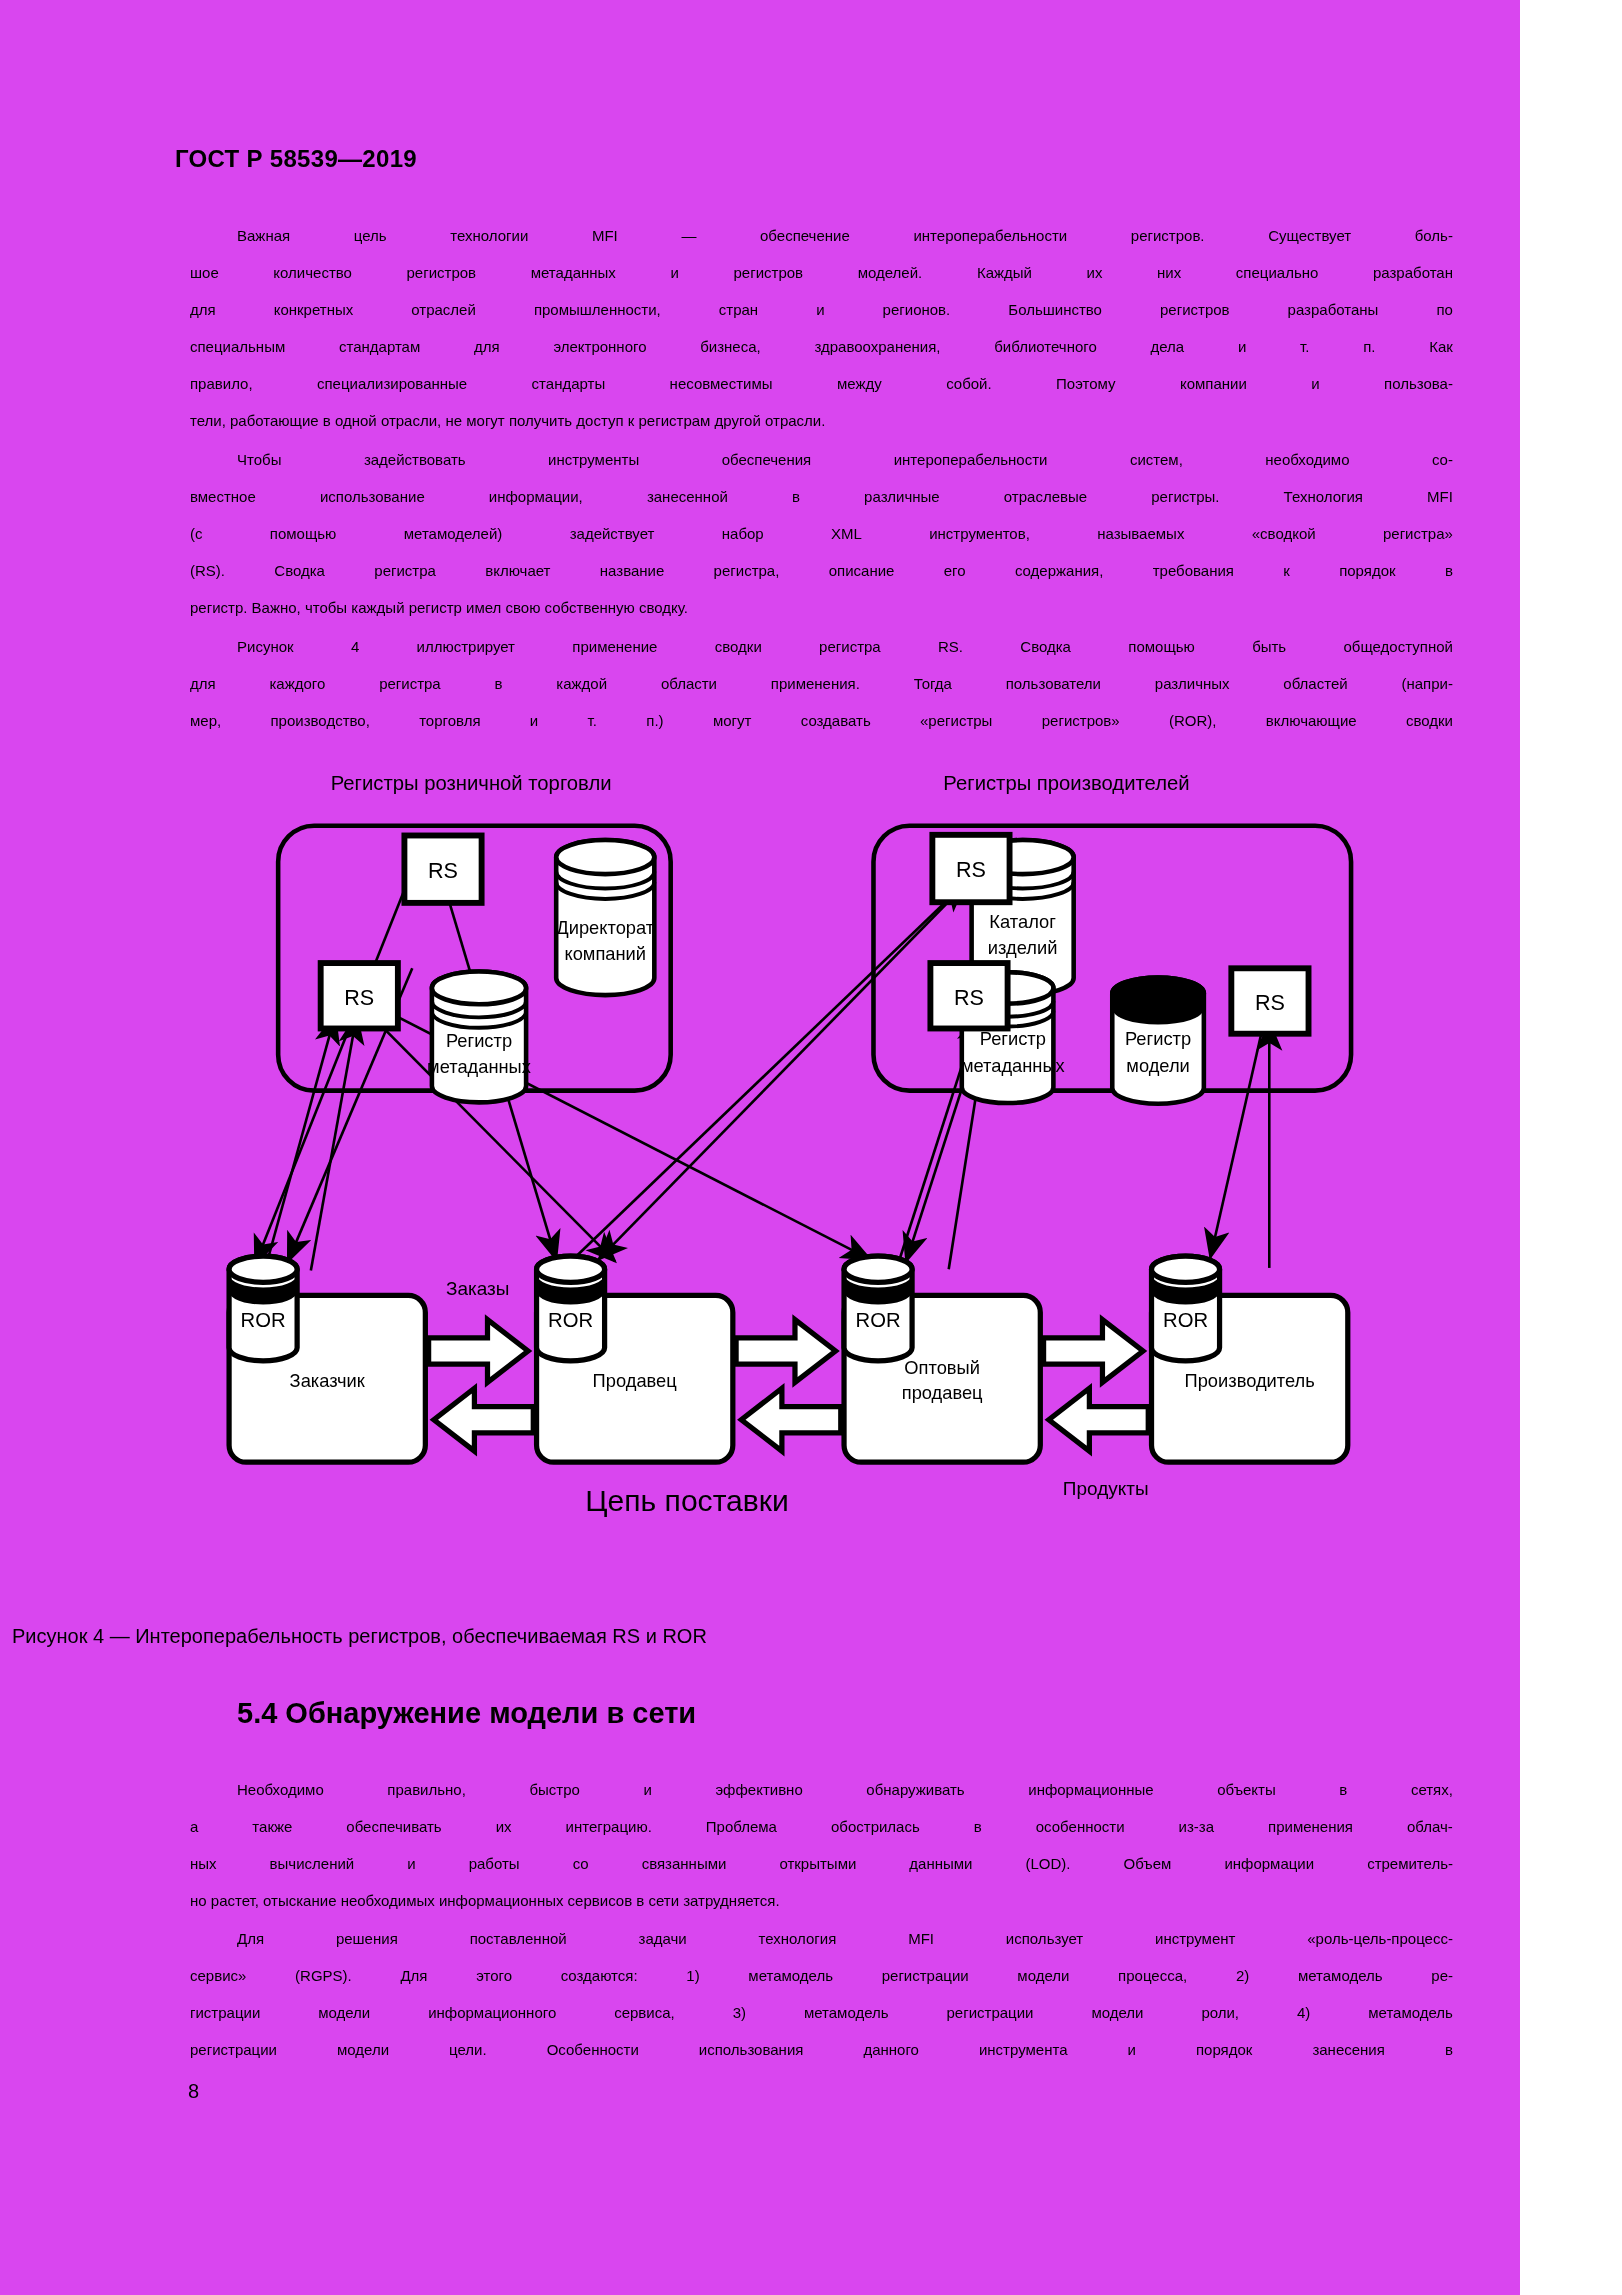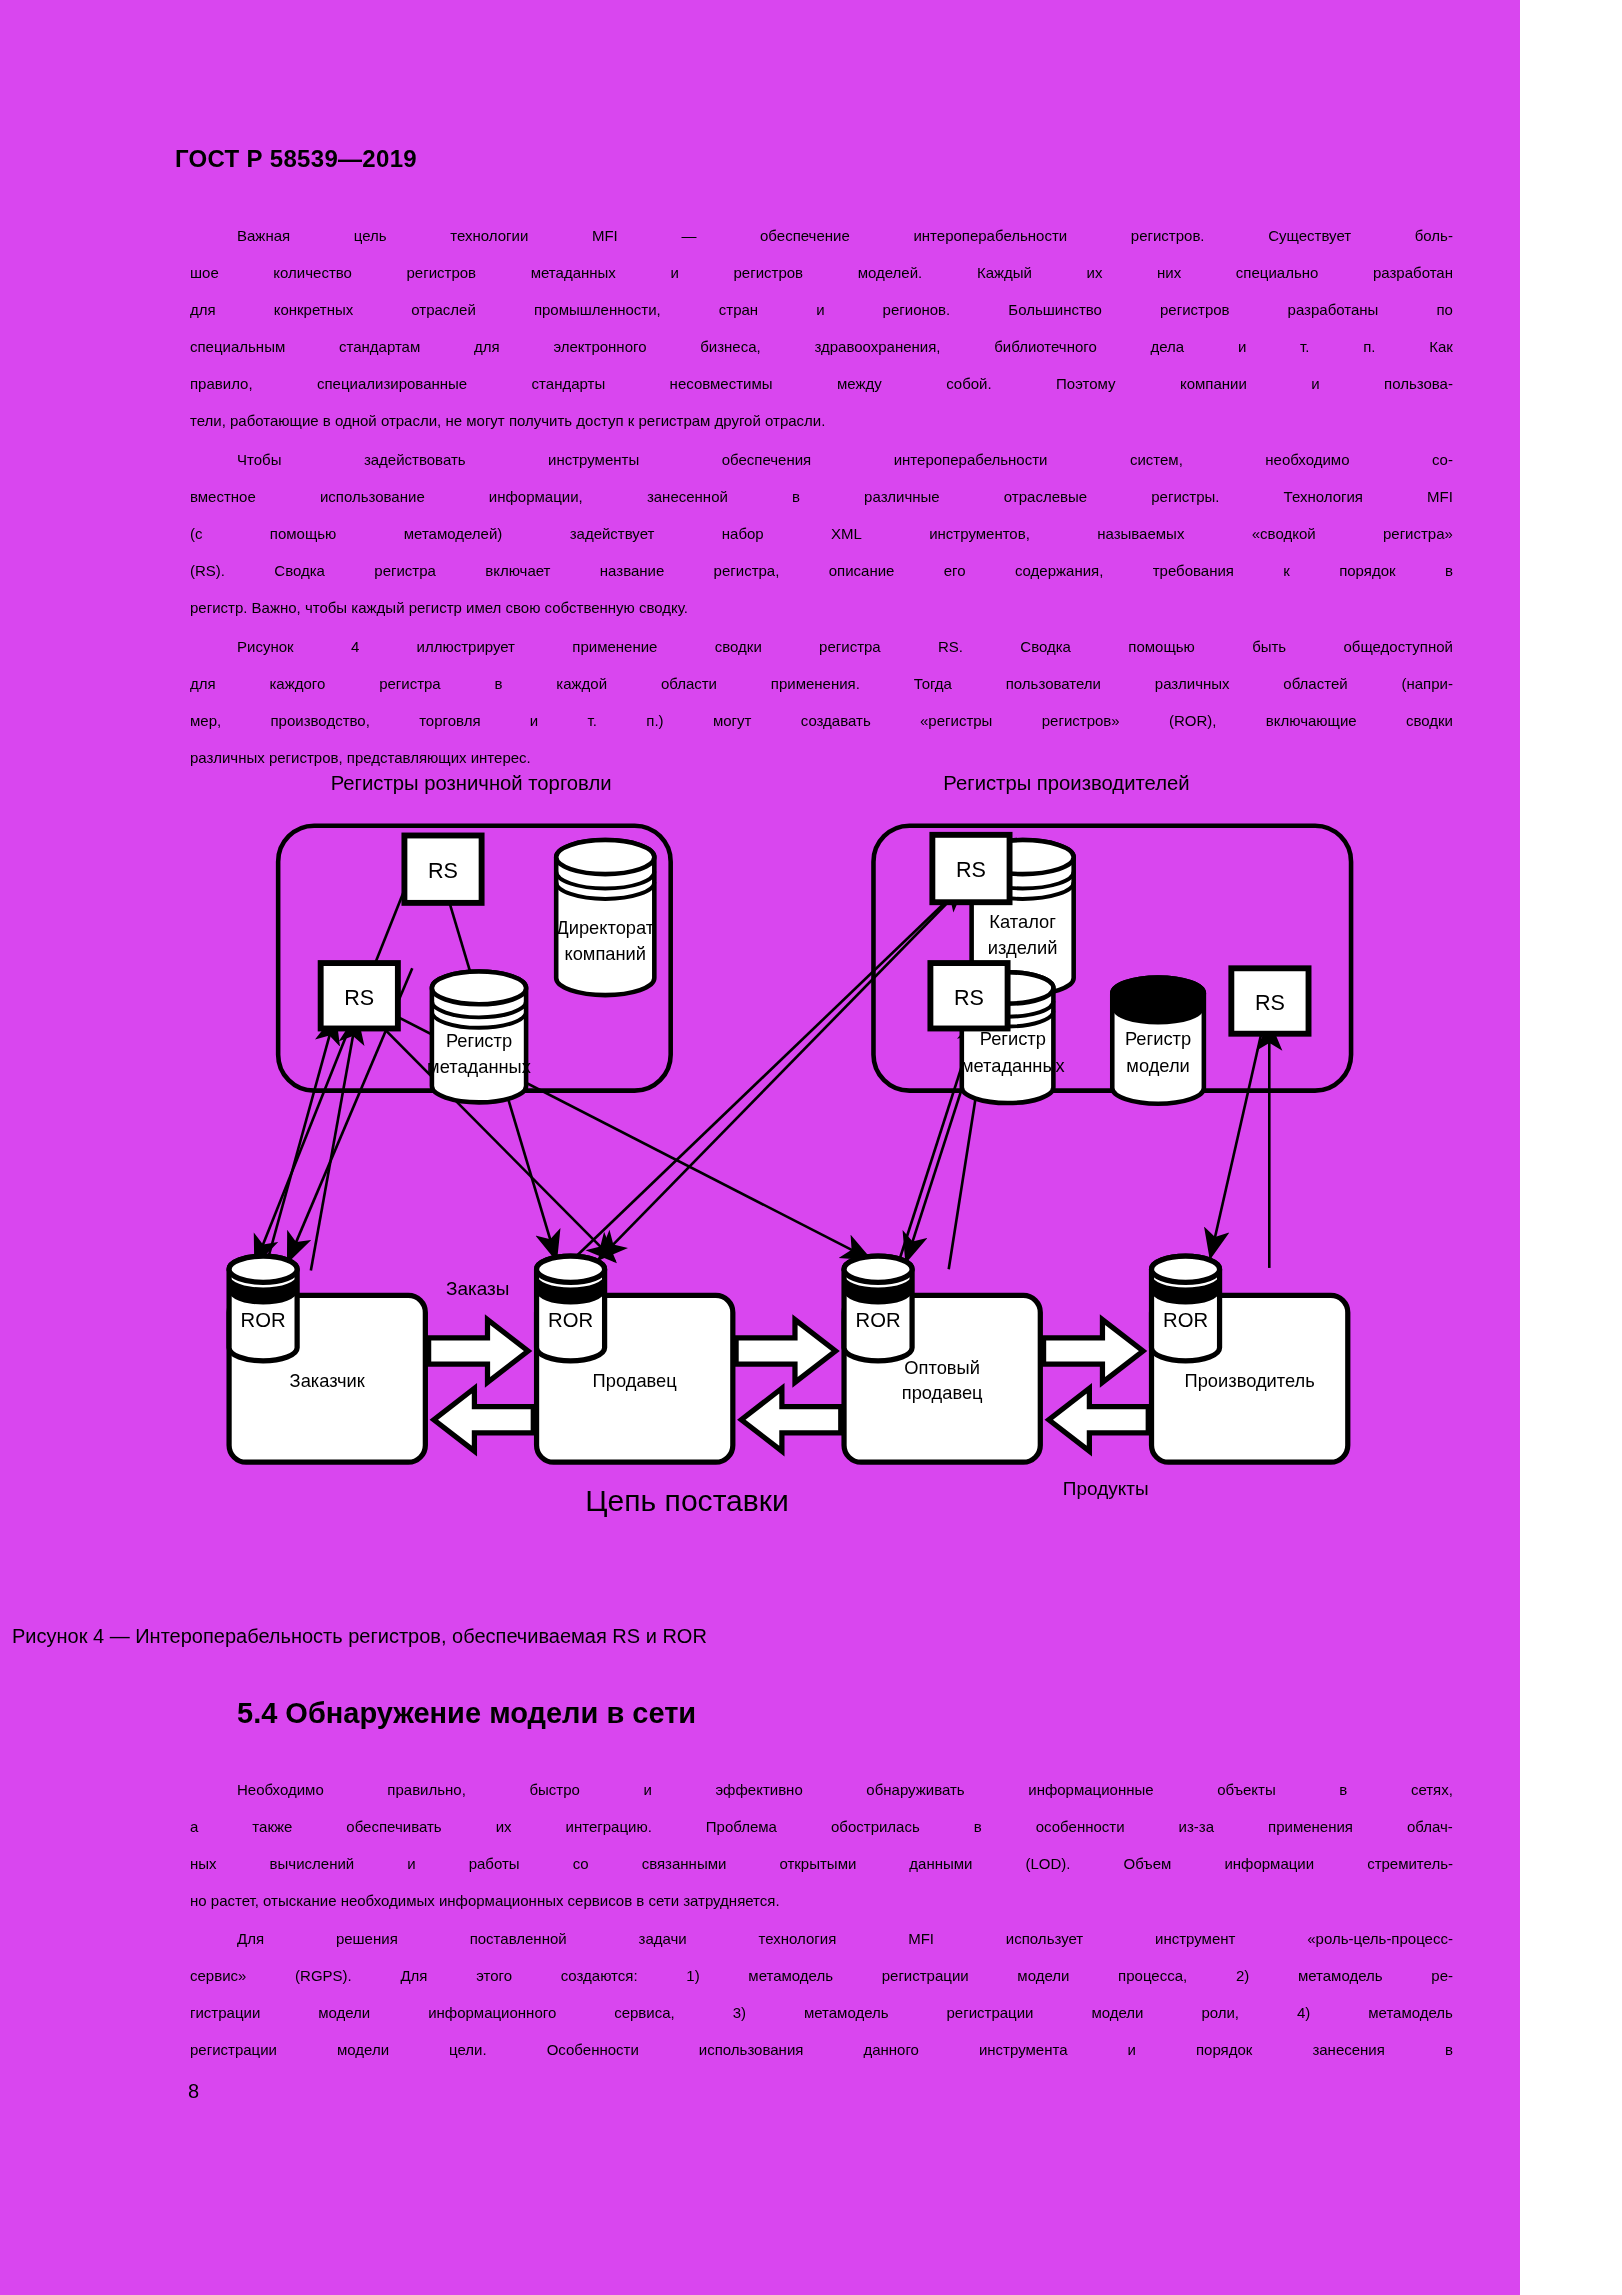--- a/index.html
+++ b/index.html
@@ -280,21 +280,20 @@
         <span>т.</span>
         <span>п.)</span>
         <span>могут</span>
         <span>создавать</span>
         <span>«регистры</span>
         <span>регистров»</span>
         <span>(ROR),</span>
         <span>включающие</span>
         <span>сводки</span>
       </span>
-    <span class="tline">различных регистров, представляющих интерес.</span>
   </div>
 
   <div class="figure">
     <svg width="1243" height="844" viewBox="0 0 1900 1290" xmlns="http://www.w3.org/2000/svg">
       <defs>
         <marker id="ah" markerWidth="14" markerHeight="14" refX="11" refY="5" orient="auto" markerUnits="strokeWidth">
           <path d="M0,0 L12,5 L0,10 L3,5 z" fill="#000"></path>
         </marker>
       </defs>
 

